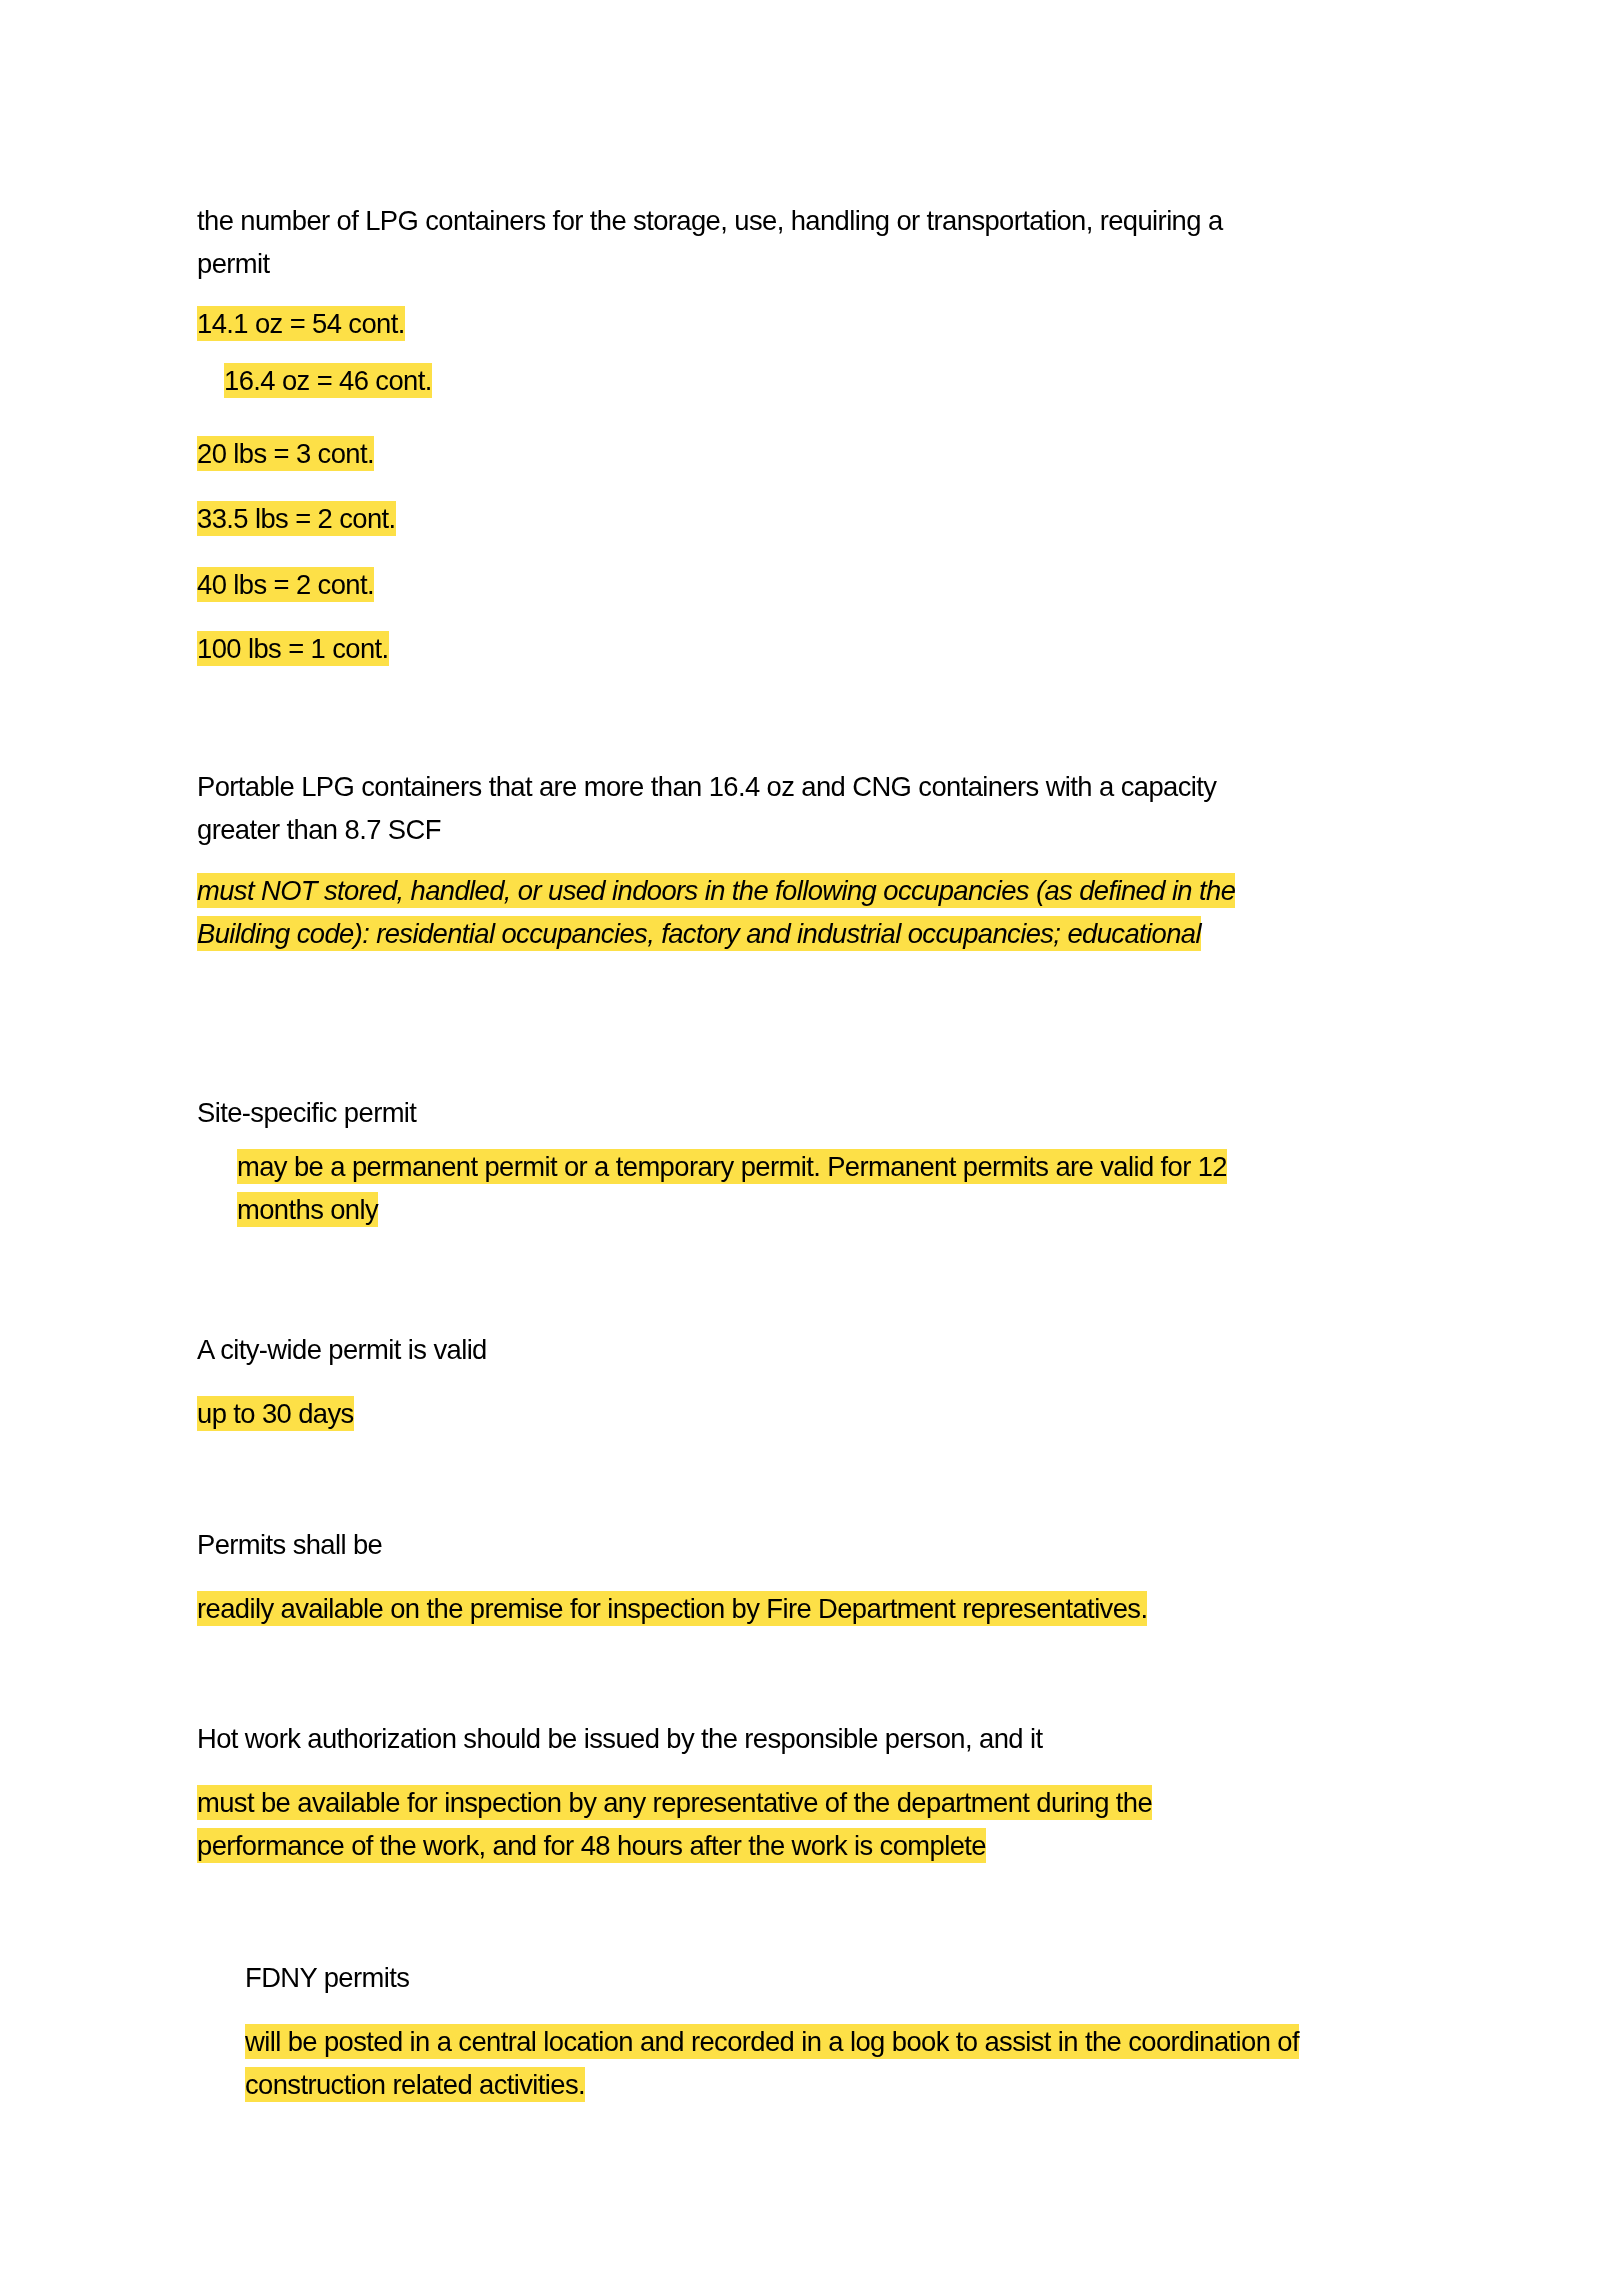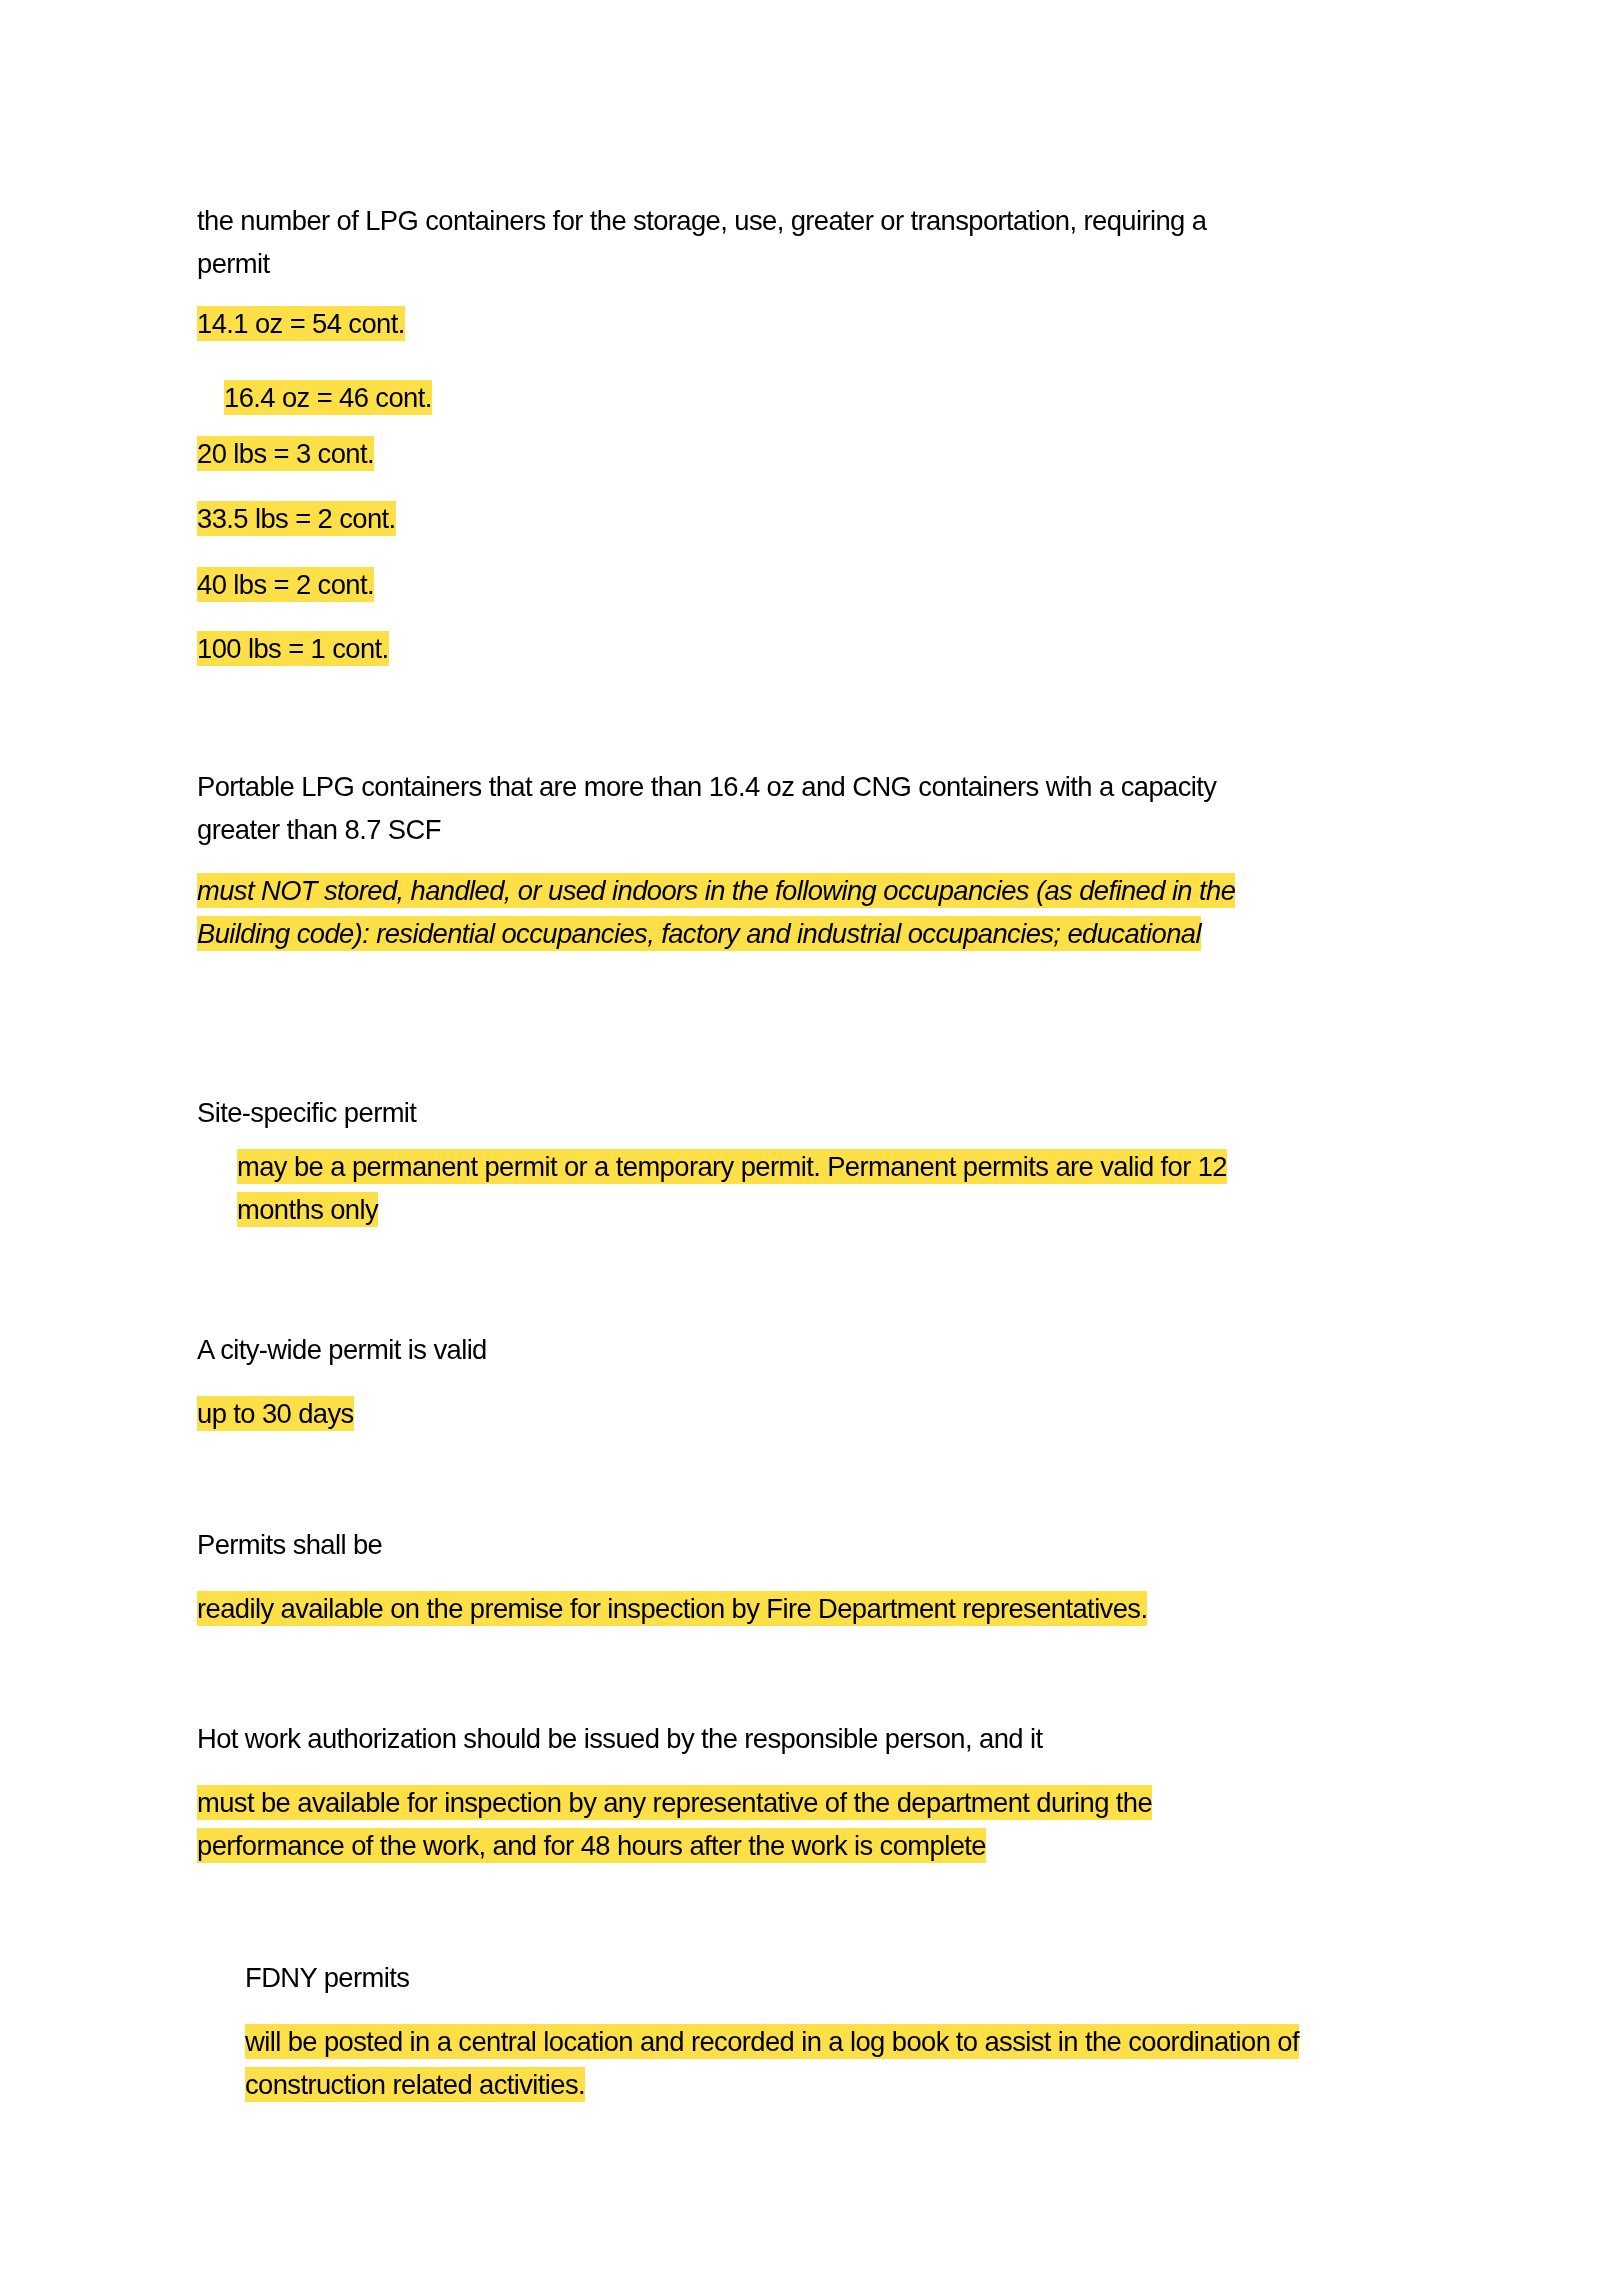--- a/index.html
+++ b/index.html
@@ -39,25 +39,25 @@
       -webkit-box-decoration-break: clone;
     }
     .line { display: block; }
   </style>
 </head>
 <body>
 
 <div class="page">
 
   <p class="blk" style="top:199px;">
-    <span class="line">the number of LPG containers for the storage, use, greater or transportation, requiring a</span>
+    <span class="line">the number of LPG containers for the storage, use, handling or transportation, requiring a</span>
     <span class="line">permit</span>
   </p>
   <p class="blk" style="top:302px;"><span class="hl">14.1 oz = 54 cont.</span></p>
-  <p class="blk" style="top:376px;padding-left:27px;"><span class="hl">16.4 oz = 46 cont.</span></p>
+  <p class="blk" style="top:359px;padding-left:27px;"><span class="hl">16.4 oz = 46 cont.</span></p>
   <p class="blk" style="top:432px;"><span class="hl">20 lbs = 3 cont.</span></p>
   <p class="blk" style="top:497px;"><span class="hl">33.5 lbs = 2 cont.</span></p>
   <p class="blk" style="top:563px;"><span class="hl">40 lbs = 2 cont.</span></p>
   <p class="blk" style="top:627px;"><span class="hl">100 lbs = 1 cont.</span></p>
 
   <p class="blk" style="top:765px;">
     <span class="line">Portable LPG containers that are more than 16.4 oz and CNG containers with a capacity</span>
     <span class="line">greater than 8.7 SCF</span>
   </p>
   <p class="blk" style="top:869px;font-style:italic;">

